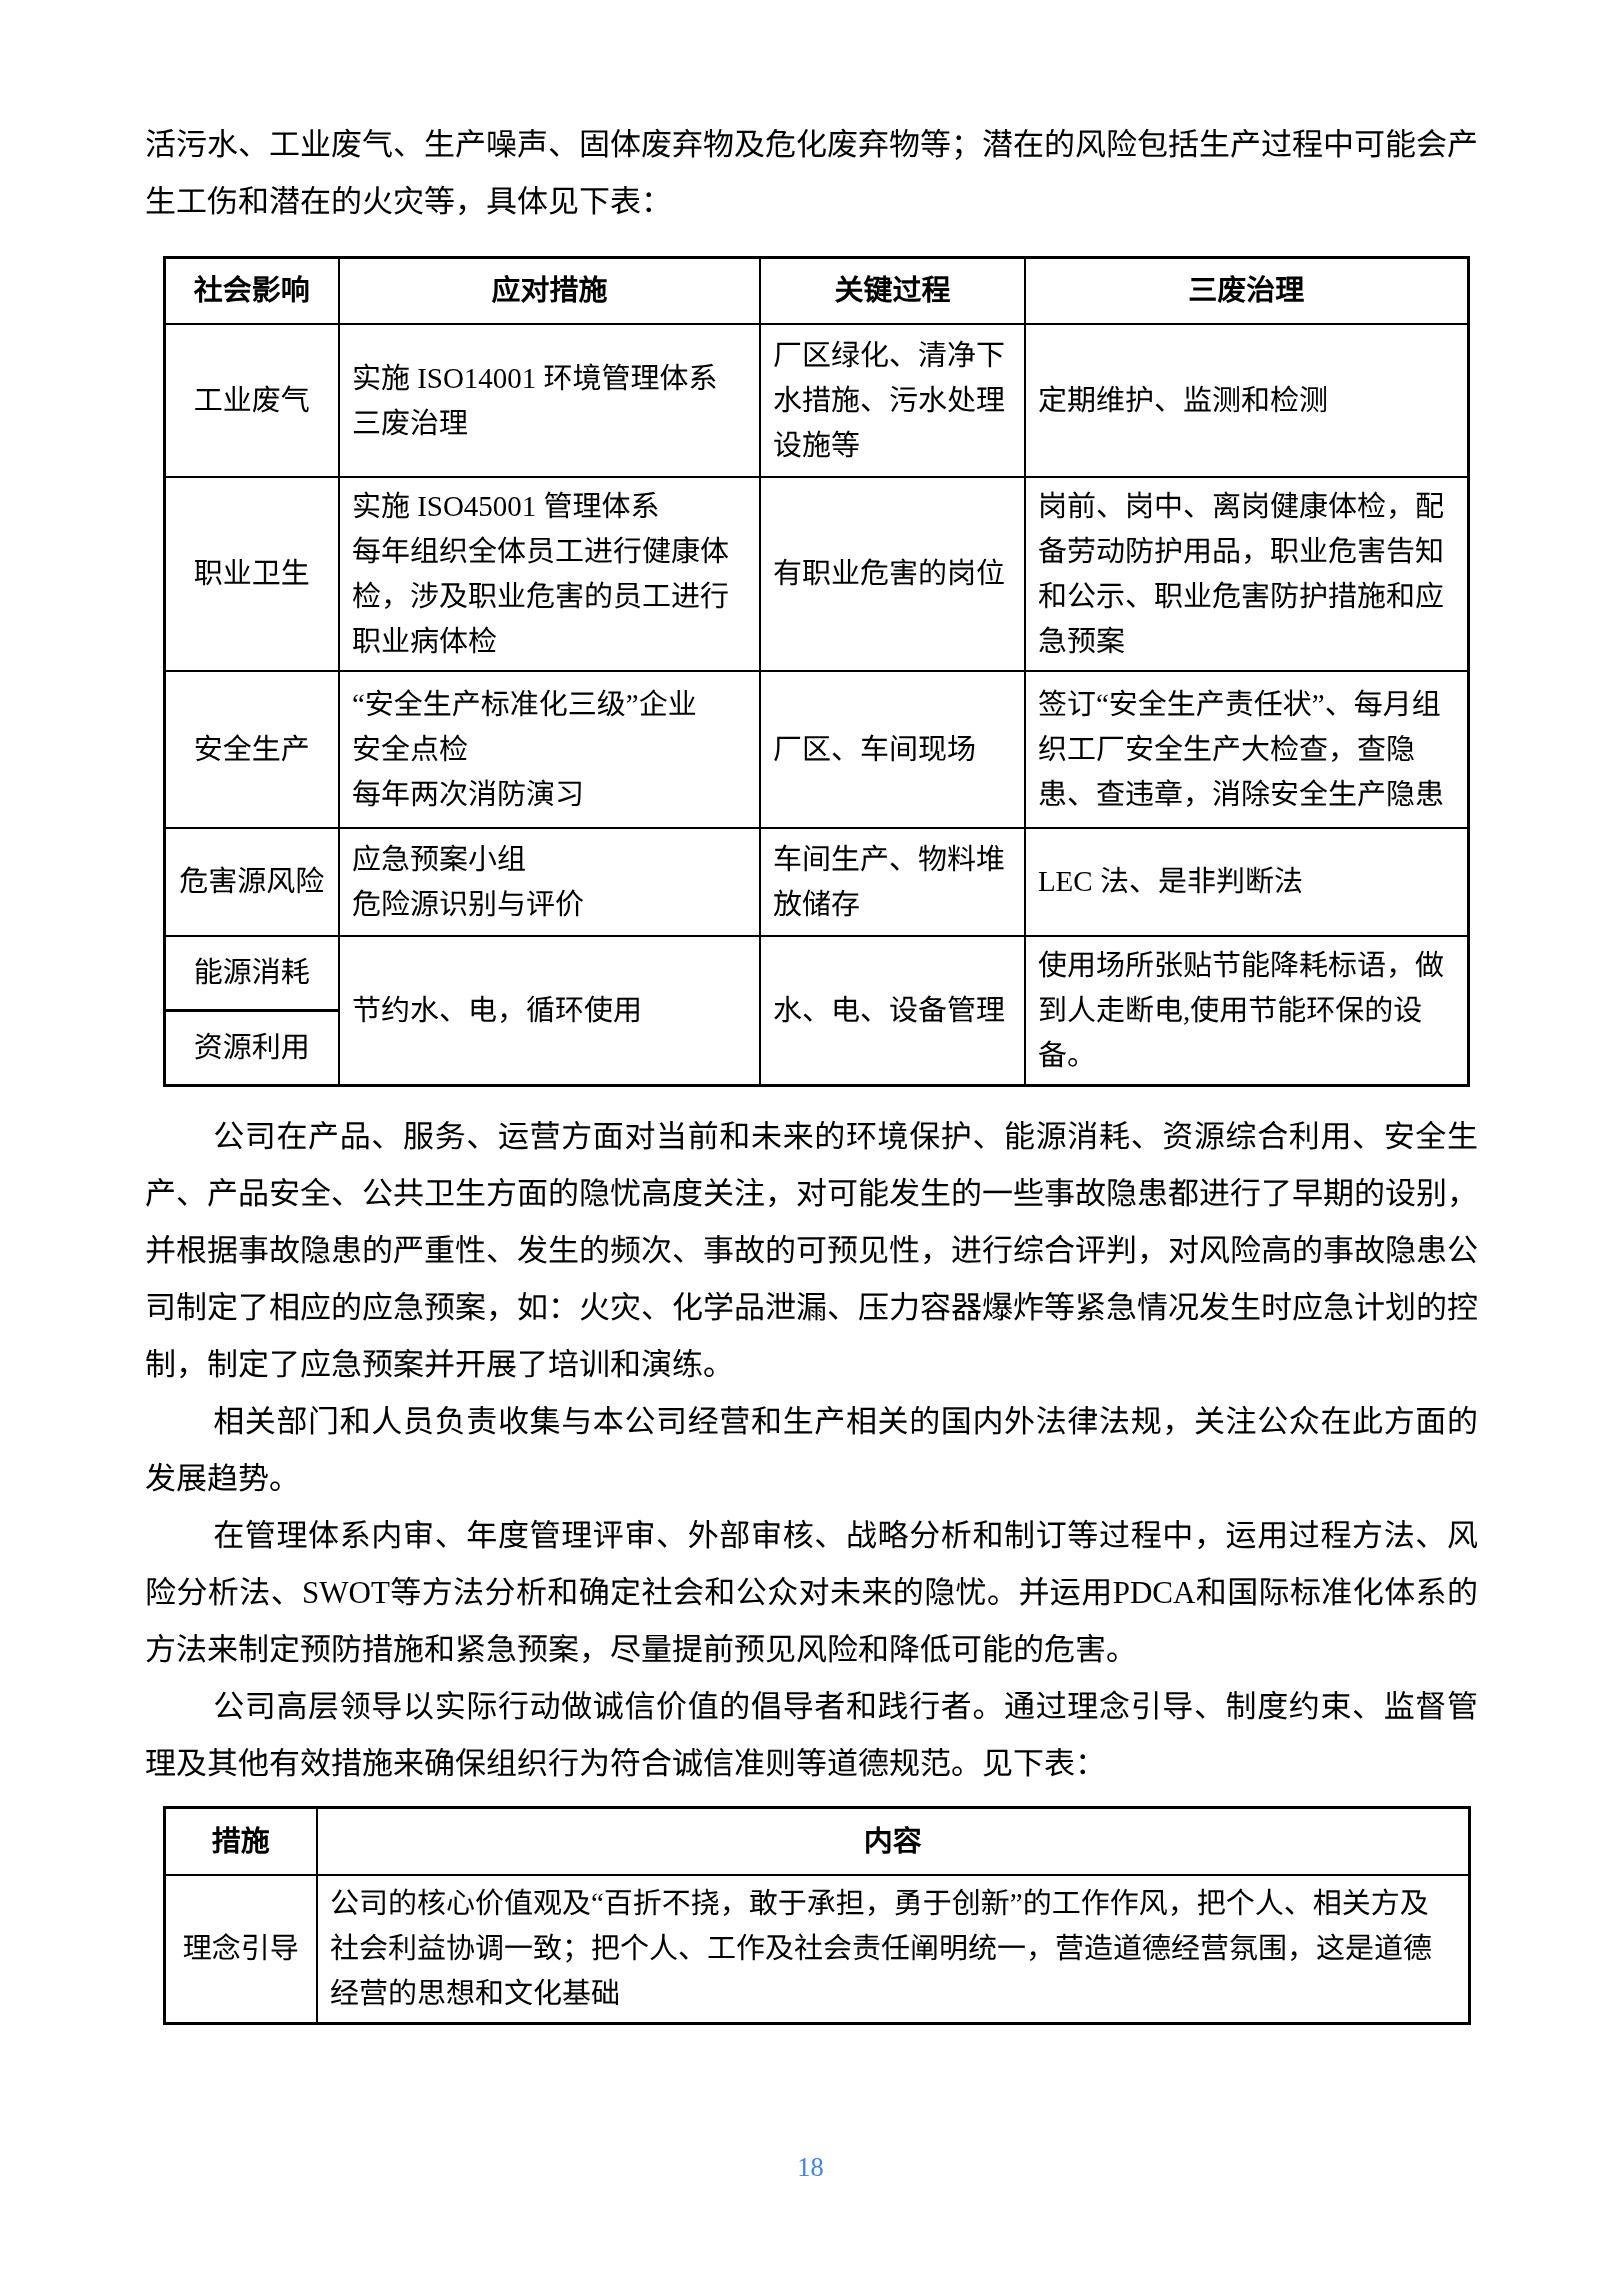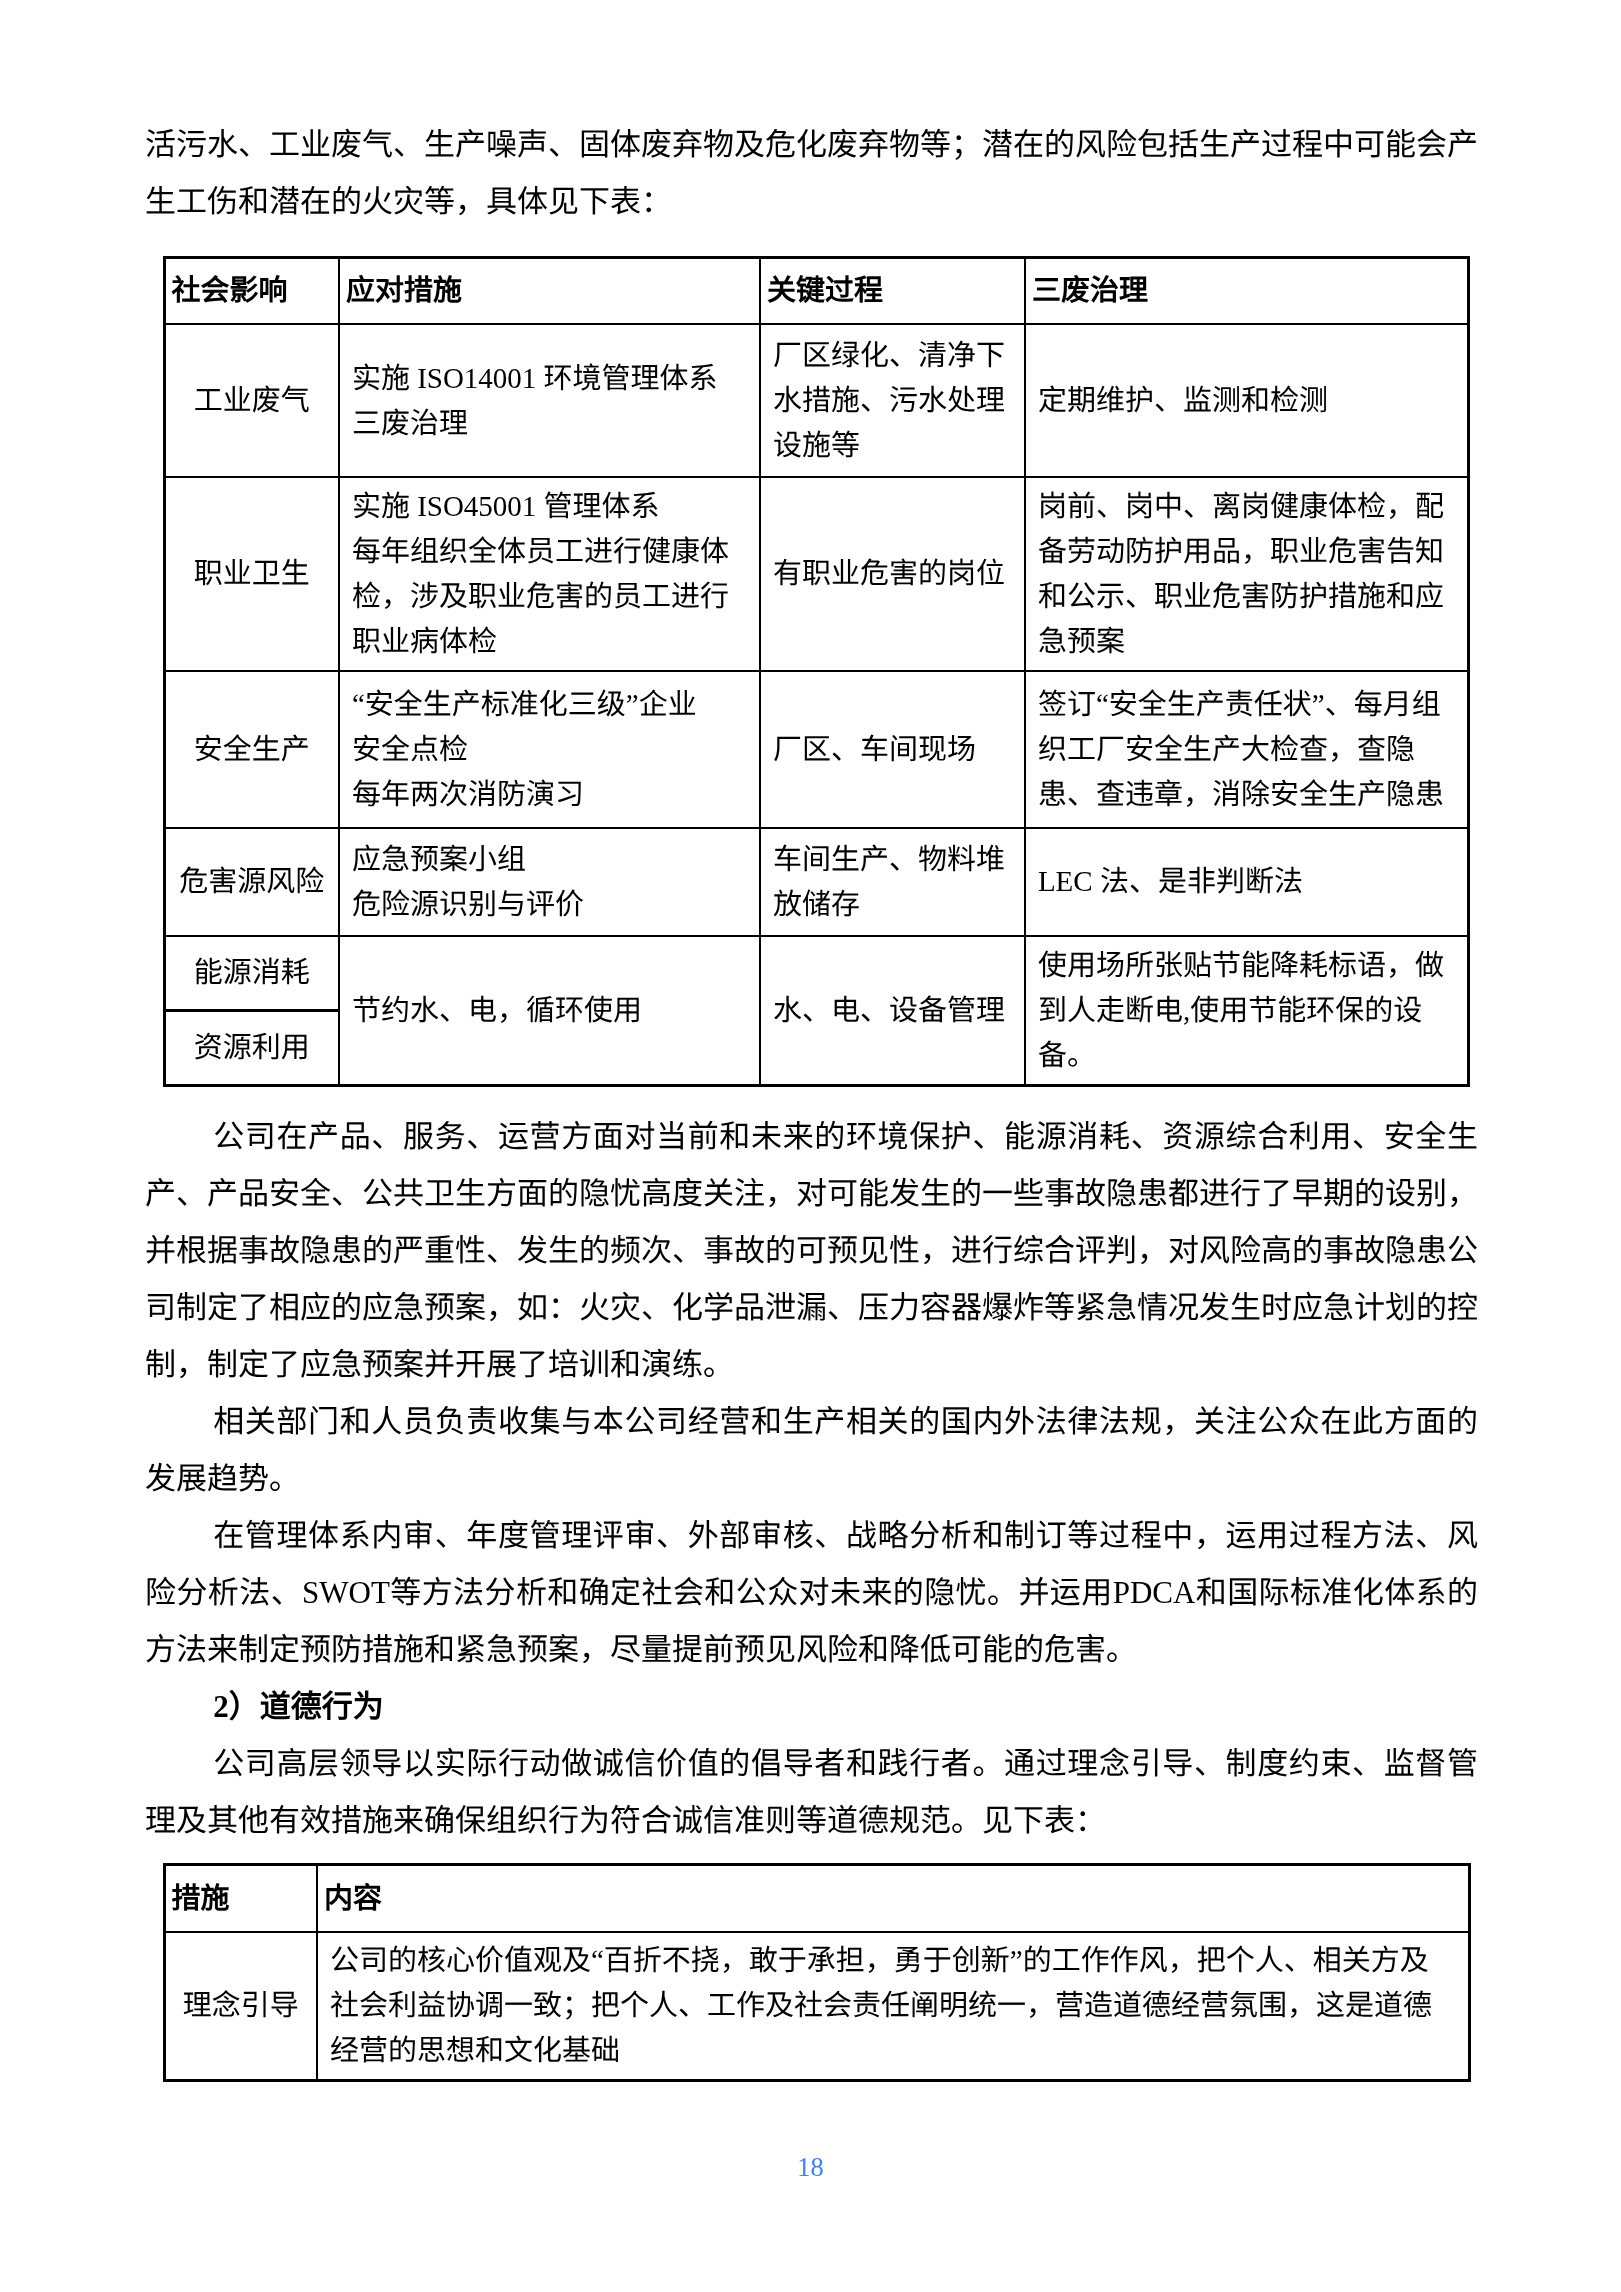--- a/index.html
+++ b/index.html
@@ -42,20 +42,21 @@
   table.t2 { margin-top: 13.7px; border-radius: 18px; }
   .doc-table th, .doc-table td {
     border: 2px solid #000;
     vertical-align: middle;
     padding: 5.9px 11.8px;
     text-align: left;
     word-break: break-all;
   }
   .doc-table thead th {
     font-weight: bold;
+    text-align: center;
     border-bottom: 2.9px solid #000;
     padding: 9.8px 5.9px;
   }
   .doc-table td.c1 {
     text-align: center;
     padding: 5.9px 3.9px;
   }
   .doc-table td.pre { white-space: pre-wrap; }
   .doc-table td.sub-top { border-bottom: 3.9px solid #000; }
   .page-number {
@@ -129,21 +130,20 @@
       <tr style="height:63px;">
         <td class="c1">资源利用</td>
       </tr>
     </tbody>
   </table>
 
   <p class="body-text indent">公司在产品、服务、运营方面对当前和未来的环境保护、能源消耗、资源综合利用、安全生产、产品安全、公共卫生方面的隐忧高度关注，对可能发生的一些事故隐患都进行了早期的设别，并根据事故隐患的严重性、发生的频次、事故的可预见性，进行综合评判，对风险高的事故隐患公司制定了相应的应急预案，如：火灾、化学品泄漏、压力容器爆炸等紧急情况发生时应急计划的控制，制定了应急预案并开展了培训和演练。</p>
   <p class="body-text indent">相关部门和人员负责收集与本公司经营和生产相关的国内外法律法规，关注公众在此方面的发展趋势。</p>
   <p class="body-text indent">在管理体系内审、年度管理评审、外部审核、战略分析和制订等过程中，运用过程方法、风险分析法、SWOT等方法分析和确定社会和公众对未来的隐忧。并运用PDCA和国际标准化体系的方法来制定预防措施和紧急预案，尽量提前预见风险和降低可能的危害。</p>
 
-  <p class="section-heading">2）道德行为</p>
 
   <p class="body-text indent">公司高层领导以实际行动做诚信价值的倡导者和践行者。通过理念引导、制度约束、监督管理及其他有效措施来确保组织行为符合诚信准则等道德规范。见下表：</p>
 
   <table class="doc-table t2">
     <colgroup>
       <col style="width:153px">
       <col style="width:1152px">
     </colgroup>
     <thead>
       <tr style="height:66px;">

